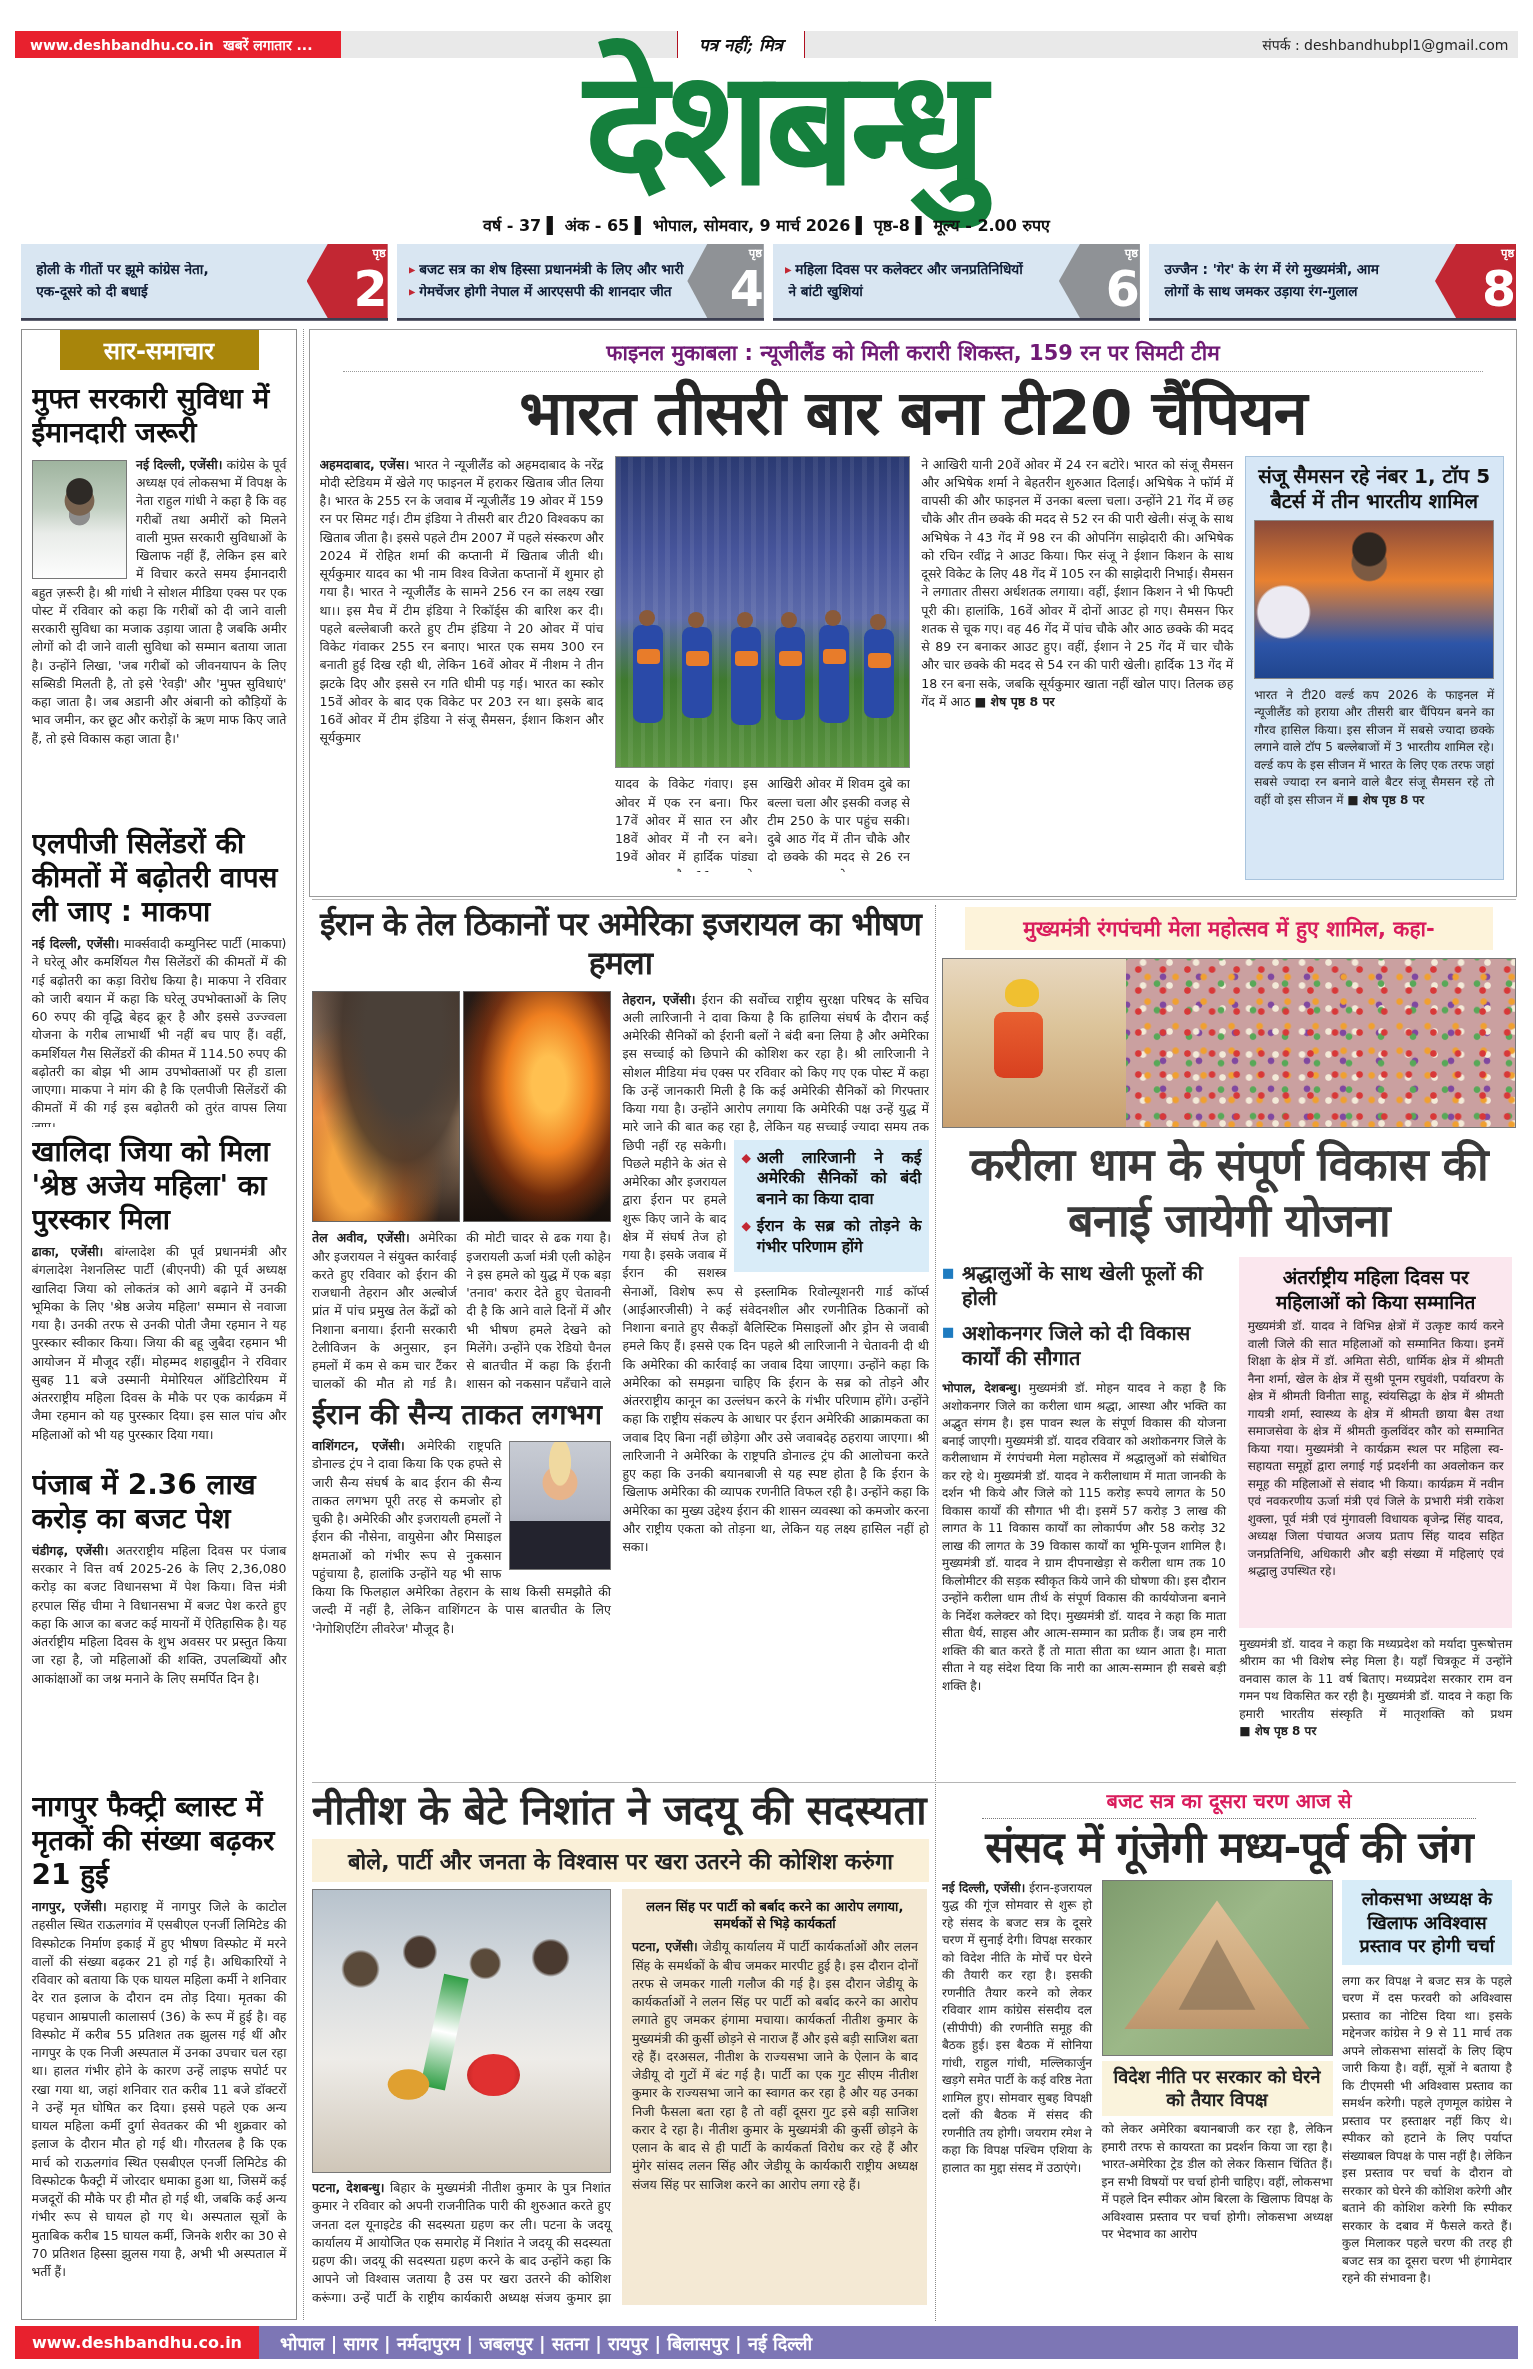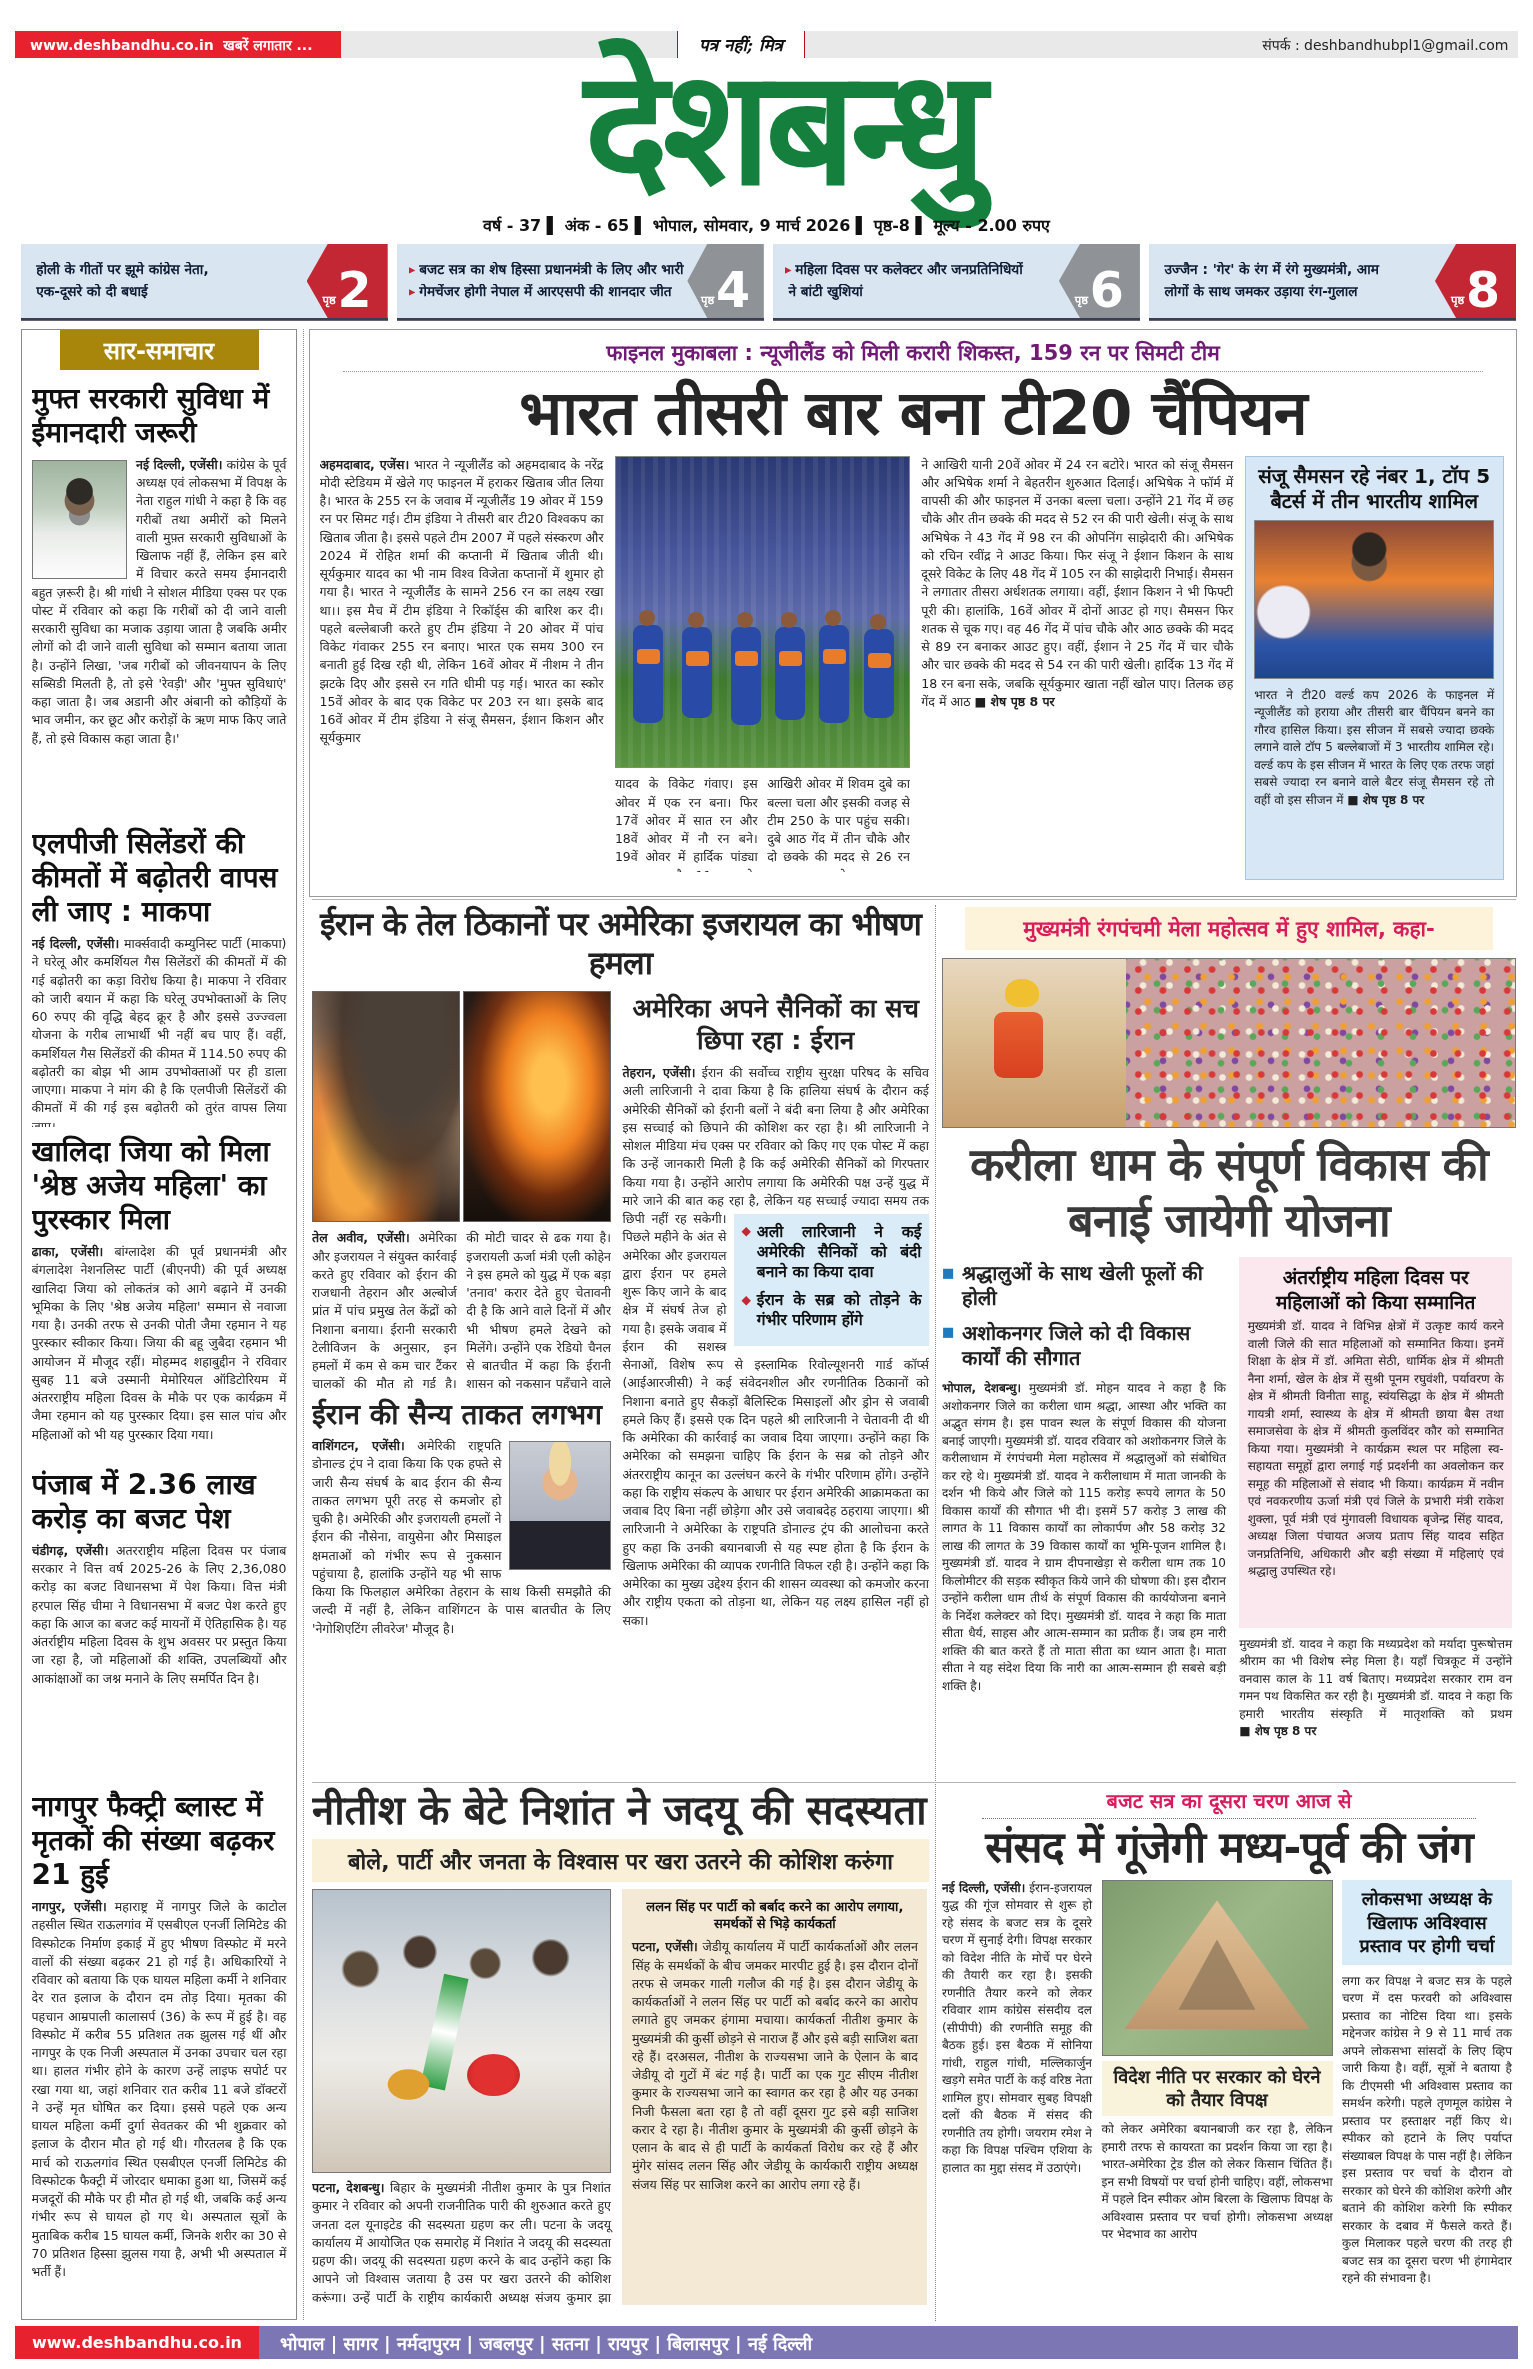--- a/index.html
+++ b/index.html
@@ -26,21 +26,21 @@
     font-weight:bold; font-size:16px; color:#111; }
 
   
   .strip { position:absolute; left:21px; top:244px; width:1495px; height:74px; display:flex; gap:9.5px; }
   .strip-item { flex:1; background:#d9e6f2; box-shadow:0 2.8px 0 #3c3f52; display:flex; overflow:hidden; }
   .strip-text { flex:1; display:flex; flex-direction:column; justify-content:center;
     gap:6.6px; padding:3.8px 3.8px 3.8px 11.4px; font-weight:bold; font-size:13.7px; color:#0d1b33; line-height:1.15; }
   .strip-line { white-space:nowrap; overflow:hidden; }
   .strip-bullet { color:#c22733; margin-right:3.8px; }
   .strip-badge { width:81px; display:flex; align-items:flex-end; justify-content:center;
-    color:#fff; clip-path:polygon(0 50%, 26% 0, 100% 0, 100% 100%, 26% 100%); padding-bottom:3.8px; }
+    color:#fff; clip-path:polygon(0 50%, 26% 0, 100% 0, 100% 100%, 26% 100%); padding-bottom:3.8px;flex-direction:column; }
   .strip-badge.red { background:#c22733; }
   .strip-badge.gray { background:#8f9296; }
   .badge-label { font-size:11.4px; font-weight:bold; margin:0 1.9px 7.6px 0; }
   .badge-num { font-size:49px; font-weight:bold; line-height:0.95; }
 
   
   .vrule { position:absolute; border-left:0.9px dotted #8a8a8a; }
   .hrule { position:absolute; border-top:0.9px solid #b5b5b5; }
 
   
@@ -377,21 +377,20 @@
         <div class="news">की मोटी चादर से ढक गया है। इजरायली ऊर्जा मंत्री एली कोहेन ने इस हमले को युद्ध में एक बड़ा 'तनाव' करार देते हुए चेतावनी दी है कि आने वाले दिनों में और भी भीषण हमले देखने को मिलेंगे। उन्होंने एक रेडियो चैनल से बातचीत में कहा कि ईरानी शासन को नुकसान पहुँचाने वाले सभी लक्ष्य हमारी सूची में हैं।</div>
       </div>
       <div class="iran-subhead2">ईरान की सैन्य ताकत लगभग खत्म</div>
       <div class="news">
         <span class="ph-trump"></span>
         <span class="dl">वाशिंगटन, एजेंसी।</span>
         <span>अमेरिकी राष्ट्रपति डोनाल्ड ट्रंप ने दावा किया कि एक हफ्ते से जारी सैन्य संघर्ष के बाद ईरान की सैन्य ताकत लगभग पूरी तरह से कमजोर हो चुकी है। अमेरिकी और इजरायली हमलों ने ईरान की नौसेना, वायुसेना और मिसाइल क्षमताओं को गंभीर रूप से नुकसान पहुंचाया है, हालांकि उन्होंने यह भी साफ किया कि फिलहाल अमेरिका तेहरान के साथ किसी समझौते की जल्दी में नहीं है, लेकिन वाशिंगटन के पास बातचीत के लिए 'नेगोशिएटिंग लीवरेज' मौजूद है।</span>
       </div>
     </div>
     <div class="iran-right">
-      <div class="iran-subhead">अमेरिका अपने सैनिकों का सच छिपा रहा : ईरान</div>
       <div class="news">
         <span class="dl">तेहरान, एजेंसी।</span>
         <span>ईरान की सर्वोच्च राष्ट्रीय सुरक्षा परिषद के सचिव अली लारिजानी ने दावा किया है कि हालिया संघर्ष के दौरान कई अमेरिकी सैनिकों को ईरानी बलों ने बंदी बना लिया है और अमेरिका इस सच्चाई को छिपाने की कोशिश कर रहा है। श्री लारिजानी ने सोशल मीडिया मंच एक्स पर रविवार को किए गए एक पोस्ट में कहा कि उन्हें जानकारी मिली है कि कई अमेरिकी सैनिकों को गिरफ्तार किया गया है। उन्होंने आरोप लगाया कि अमेरिकी पक्ष उन्हें युद्ध में मारे जाने की बात कह रहा है, लेकिन यह सच्चाई ज्यादा समय तक छिपी नहीं रह सकेगी।</span>
         <span class="iran-bulletbox">
           <span class="ibullet">
               <span class="diamond">◆</span>
               <span>अली लारिजानी ने कई अमेरिकी सैनिकों को बंदी बनाने  का किया दावा</span>
             </span>
           <span class="ibullet">
               <span class="diamond">◆</span>

